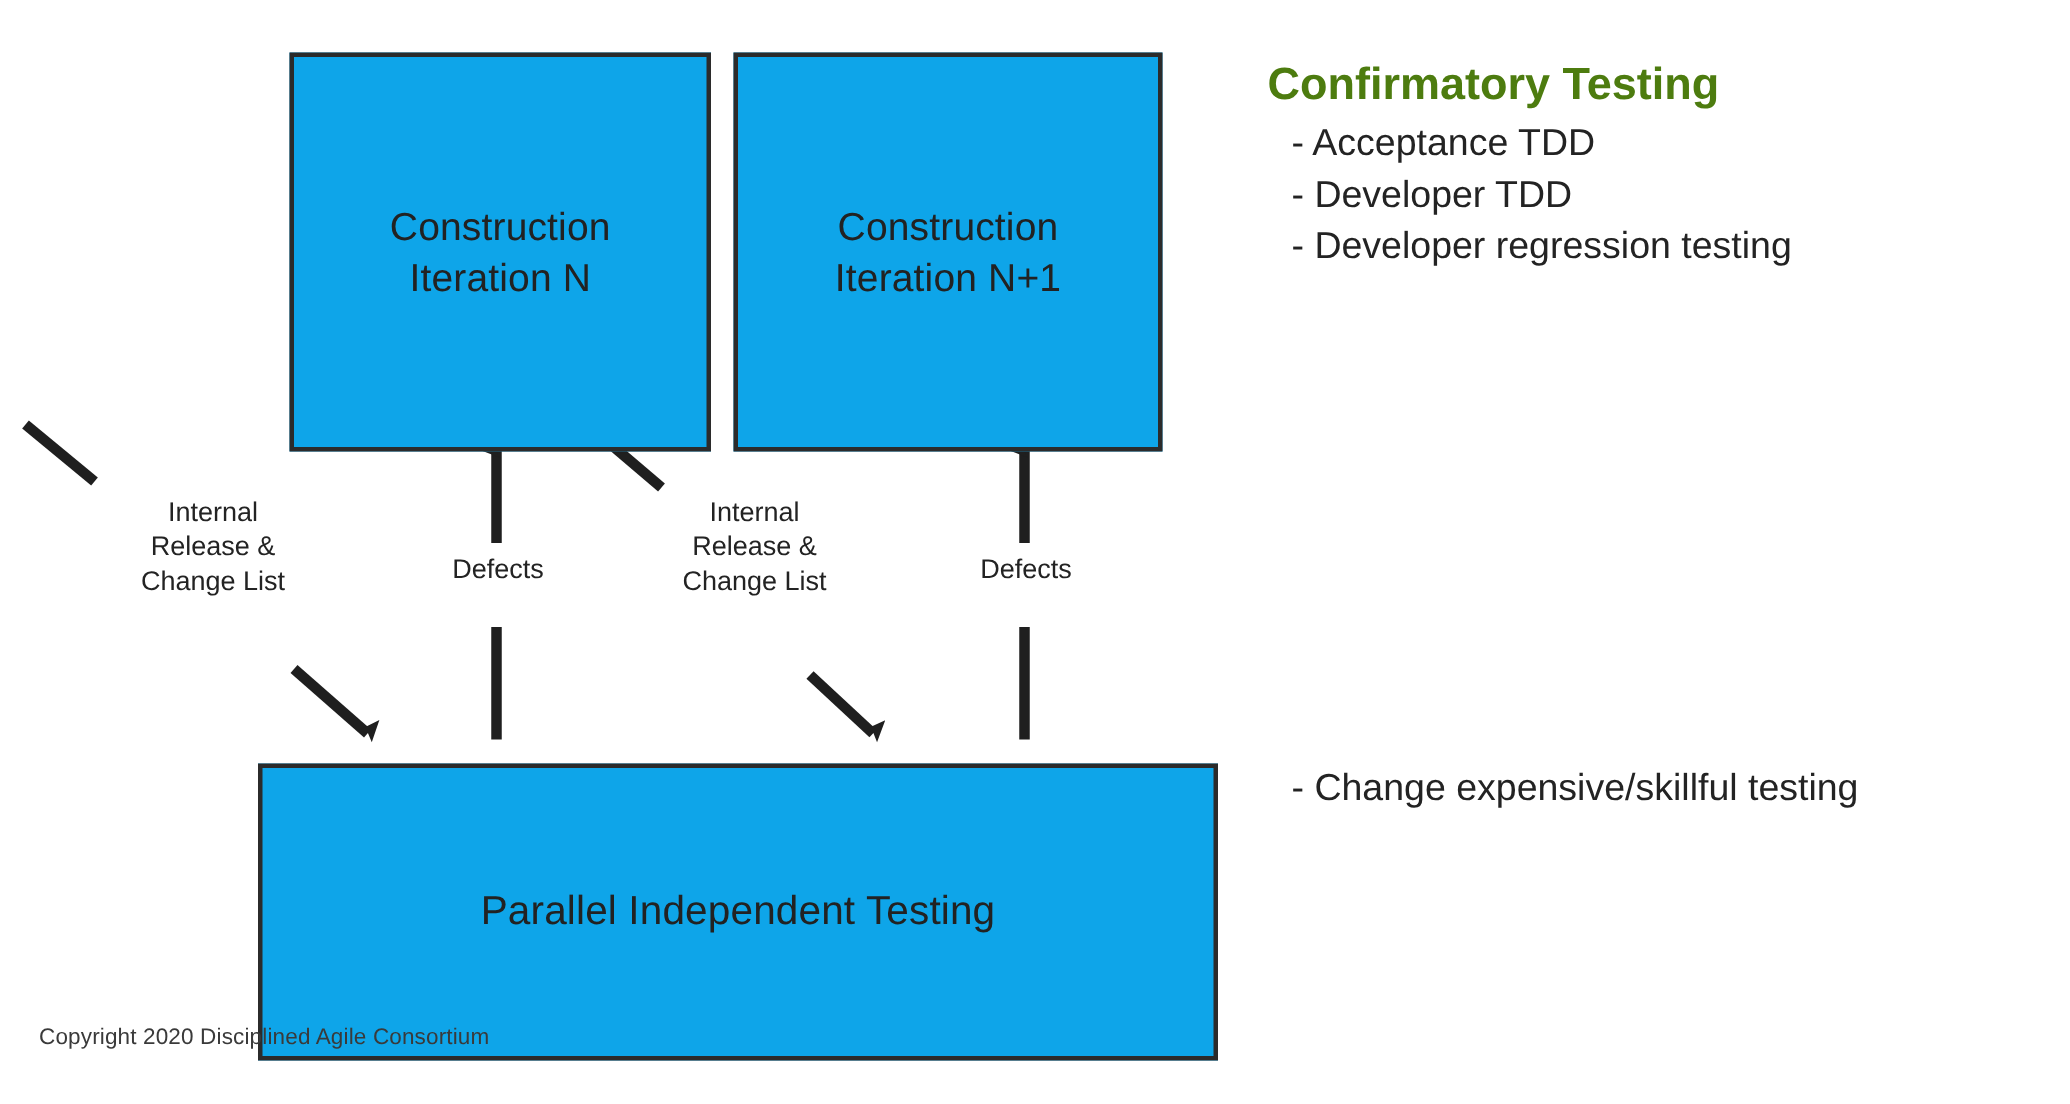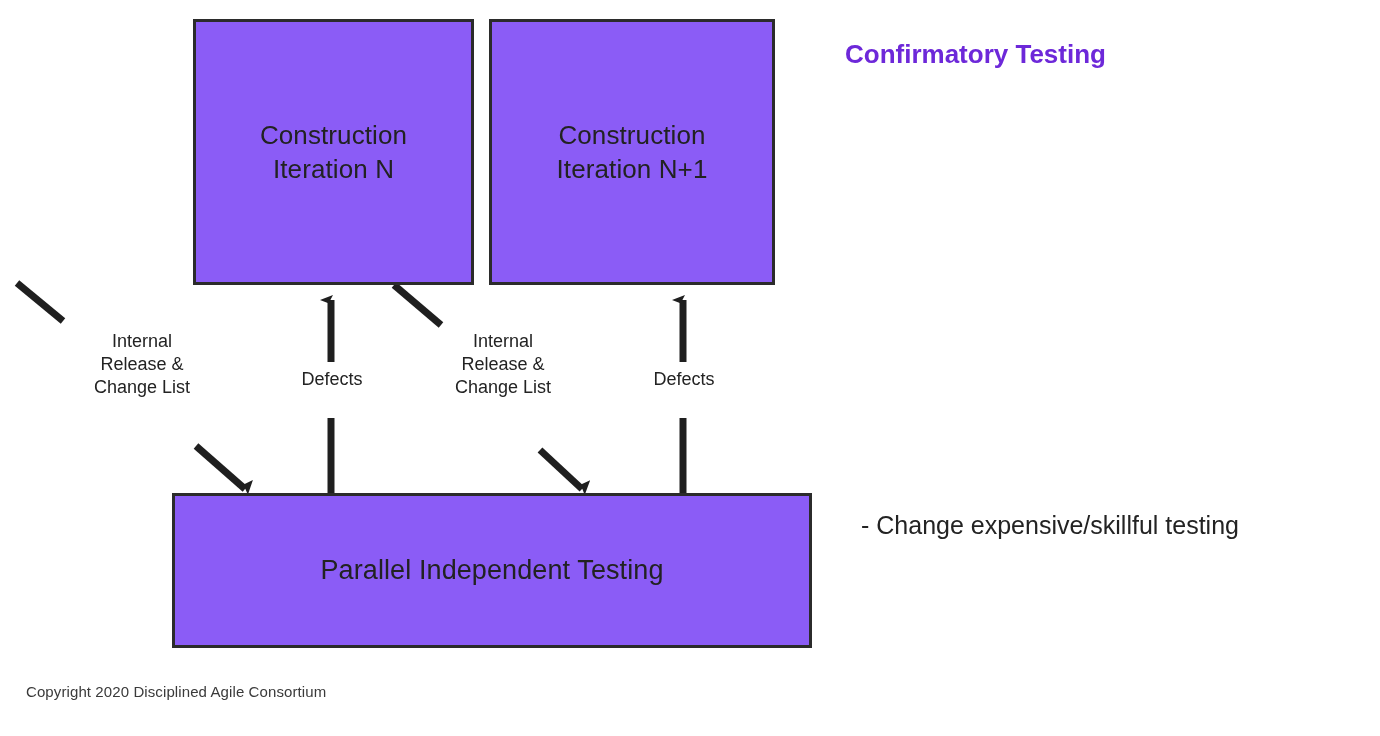--- a/index.html
+++ b/index.html
@@ -25,26 +25,27 @@
     top: 0;
     width: 1380px;
     height: 736px;
     pointer-events: none;
   }
 
   
   .node-box {
     position: absolute;
     box-sizing: border-box;
-    background: #8b5cf6;
+    background: #0ea5e9;
     border: 3px solid #2b2b2b;
     display: flex;
     align-items: center;
     justify-content: center;
     text-align: center;
+    margin-top: 16px;
   }
   .node-label {
     font-size: 26px;
     line-height: 1.32;
     color: #222222;
     letter-spacing: 0.1px;
     white-space: pre-line;
   }
 
   #box-iteration-n {
@@ -56,21 +57,21 @@
   #box-iteration-n1 {
     left: 489px;
     top: 19px;
     width: 286px;
     height: 266px;
   }
   #box-parallel-testing {
     left: 172px;
     top: 493px;
     width: 640px;
-    height: 155px;
+    height: 198px;
   }
   #box-parallel-testing .node-label {
     font-size: 27px;
   }
 
   
   .edge-label {
     position: absolute;
     font-size: 18px;
     line-height: 1.29;
@@ -81,23 +82,23 @@
   #label-release-1 { left: 42px;  top: 330px; width: 200px; }
   #label-defects-1 { left: 268px; top: 368px; width: 128px; }
   #label-release-2 { left: 403px; top: 330px; width: 200px; }
   #label-defects-2 { left: 620px; top: 368px; width: 128px; }
 
   
   .annotation {
     position: absolute;
   }
   .annotation-title {
-    font-size: 26px;
+    font-size: 30px;
     font-weight: bold;
-    color: #6d28d9;
+    color: #4d7c0f;
     margin: 0 0 2px 0;
     line-height: 1.28;
   }
   .annotation-list {
     list-style: none;
     margin: 0;
     padding: 0 0 0 16px;
   }
   .annotation-list li {
     font-size: 25px;
@@ -175,20 +176,25 @@
   <div class="edge-label" id="label-defects-1">Defects</div>
 
   <div class="edge-label" id="label-release-2">Internal
 Release &amp;
 Change List</div>
 
   <div class="edge-label" id="label-defects-2">Defects</div>
 
   <div class="annotation" id="annotation-confirmatory">
     <div class="annotation-title">Confirmatory Testing</div>
+    <ul class="annotation-list">
+      <li>- Acceptance TDD</li>
+      <li>- Developer TDD</li>
+      <li>- Developer regression testing</li>
+    </ul>
   </div>
 
   <div class="annotation" id="annotation-independent">
     <ul class="annotation-list">
       <li>- Change expensive/skillful testing</li>
     </ul>
   </div>
 
   <div id="copyright-note">Copyright 2020 Disciplined Agile Consortium</div>
 

